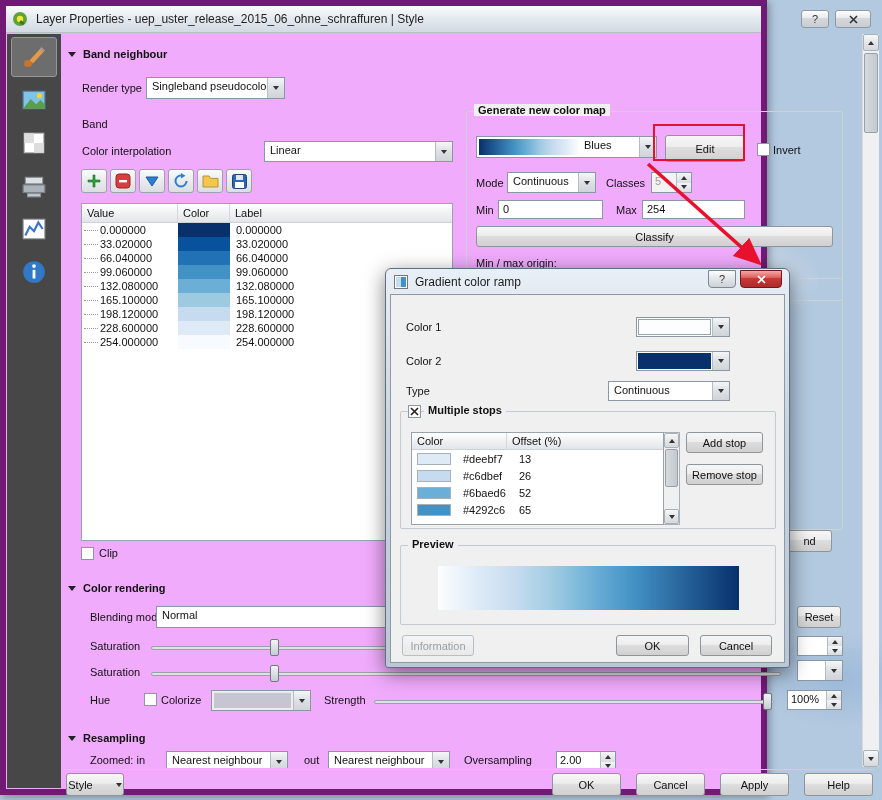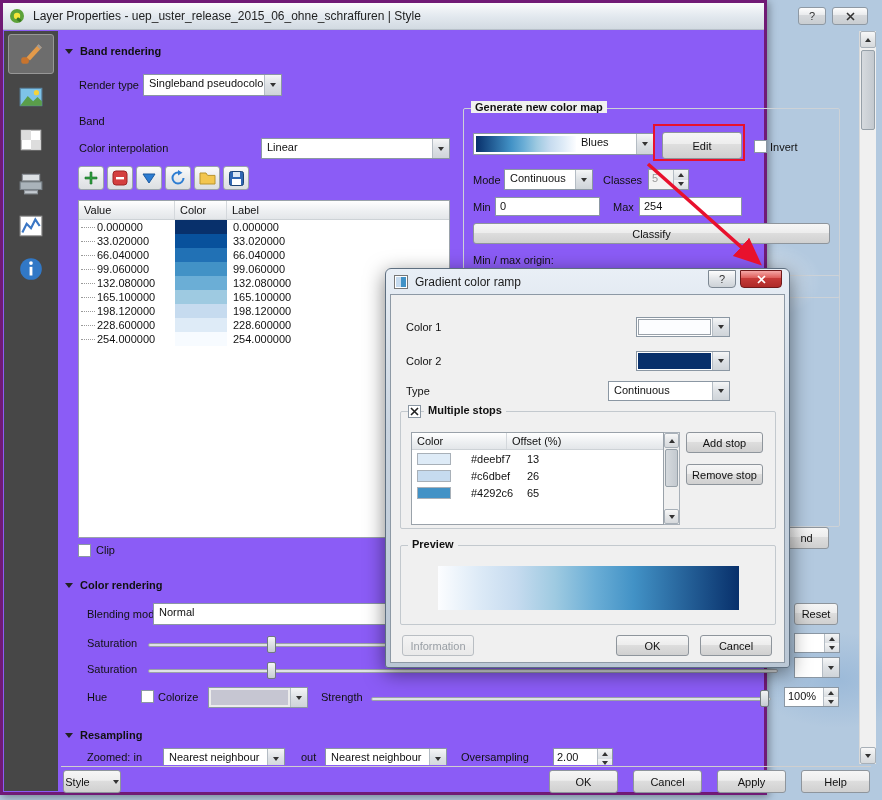--- a/index.html
+++ b/index.html
@@ -8,21 +8,21 @@
     font-family:"Liberation Sans",sans-serif;font-size:11px;color:#111;position:relative;
     background-color:#b3c9df;
     background-image:
       radial-gradient(ellipse 90px 60px at 8% 12%, rgba(255,255,255,.75), transparent 65%),
       radial-gradient(ellipse 120px 70px at 85% 35%, rgba(255,255,255,.55), transparent 60%),
       radial-gradient(ellipse 100px 70px at 45% 75%, rgba(125,160,198,.7), transparent 60%),
       radial-gradient(ellipse 140px 80px at 95% 85%, rgba(150,182,215,.8), transparent 60%),
       radial-gradient(ellipse 80px 50px at 25% 95%, rgba(255,255,255,.6), transparent 60%);
   }
   
-  .window{position:absolute;left:0;top:0;width:767px;height:795px;background:#8b5cf6;border:3px solid #701a75;box-shadow:2px 2px 8px rgba(0,0,0,.35)}
+  .window{position:absolute;left:0;top:0;width:767px;height:795px;background:#f0abfc;border:6px solid #701a75;box-shadow:2px 2px 8px rgba(0,0,0,.35)}
   .titlebar{position:absolute;left:0;top:0;right:0;height:27px;background:linear-gradient(#fafbfc,#e3e9ef 50%,#d2dae2);border-bottom:1px solid #b7c0c9;display:flex;align-items:center;padding:0 6px}
   .title-text{margin-left:8px;font-size:12px;color:#222;white-space:nowrap}
   .tb-btn{position:absolute;top:4px;height:18px;display:flex;align-items:center;justify-content:center;background:linear-gradient(#fdfdfd,#e8eaec 45%,#d5d8db 46%,#c9cdd1);border:1px solid #8e99a4;border-radius:3px;font-size:11px;color:#333}
   .sidebar{position:absolute;left:1px;top:28px;width:54px;bottom:1px;background:#474747}
   .side-item{width:46px;height:40px;margin:3px 4px;display:flex;align-items:center;justify-content:center;border-radius:3px}
   .side-item.sel{background:#6d6d6d;border:1px solid #979797}
   
   .lbl{position:absolute;white-space:nowrap}
   .sect{position:absolute;font-weight:bold;display:flex;align-items:center;gap:7px;font-size:11px}
   .tri-down{width:0;height:0;border-left:4px solid transparent;border-right:4px solid transparent;border-top:5px solid #222}
@@ -51,21 +51,21 @@
   .qtable{position:absolute;background:#fff;border:1px solid #9aa2aa;overflow:hidden}
   .qthead{display:flex;height:19px;background:linear-gradient(#ffffff,#eef0f2 55%,#e3e6e9);border-bottom:1px solid #cdd2d6}
   .qth{padding:3px 5px;border-right:1px solid #d4d8dc;white-space:nowrap}
   .crow{display:flex;align-items:center;height:14px}
   .cr-dot{width:14px;height:1px;border-top:1px dotted #9a9a9a;margin-left:2px}
   .cr-val{width:80px;padding-left:2px;white-space:nowrap}
   .cr-col{width:52px;height:14px}
   .cr-lab{padding-left:6px;white-space:nowrap}
   .srow{display:flex;align-items:center;height:17px}
   .sr-sw{width:34px;height:12px;margin-left:5px;border:1px solid #a8b0b8}
-  .sr-hex{margin-left:20px;width:48px;white-space:nowrap}
+  .sr-hex{margin-left:12px;width:48px;white-space:nowrap}
   .sr-off{margin-left:8px;white-space:nowrap}
   
   .vscroll{position:absolute;background:#f0f0f0;border-left:1px solid #d9d9d9}
   .sc-btn{position:absolute;left:0;right:0;height:17px;background:linear-gradient(#f8f8f8,#e4e6e8 50%,#d6d9dc);border:1px solid #a8b0b8;border-radius:2px;display:flex;align-items:center;justify-content:center}
   .sc-thumb{position:absolute;left:1px;right:1px;background:linear-gradient(90deg,#d6dade,#c3c9cf);border:1px solid #96a0a8;border-radius:2px}
   
   .dlg{position:absolute;left:385px;top:268px;width:405px;height:400px;background:linear-gradient(#e9eff6,#c9d4e0 40%,#bac7d5);border:1px solid #5e6f80;border-radius:6px 6px 3px 3px;box-shadow:0 5px 20px rgba(0,0,0,.5);z-index:40}
   .dlg-title{position:absolute;left:0;top:0;right:0;height:25px;display:flex;align-items:center;padding:0 8px}
   .dlg-title .t{margin-left:7px;font-size:12px;color:#1c1c1c;white-space:nowrap}
   .dlg-body{position:absolute;left:4px;top:25px;right:4px;bottom:4px;background:#f0f0f0;border:1px solid #8d99a5}
@@ -138,21 +138,21 @@
       <svg width="26" height="26" viewBox="0 0 24 24">
           <circle cx="12" cy="12" r="10" fill="#3178c6"></circle>
           <rect x="10.7" y="10" width="2.6" height="8" fill="#fff"></rect>
           <circle cx="12" cy="6.5" r="1.7" fill="#fff"></circle>
         </svg>
     </div>
   </div>
 
   <div class="sect" style="left:62px;top:42px">
     <span class="tri-down"></span>
-    <span>Band rendering</span>
+    <span>Band neighbour</span>
   </div>
 
   <span class="lbl" style="left:76px;top:76px">Render type</span>
   <div class="combo" style="left:140px;top:71px;width:139px;height:22px">
     <span class="txt">Singleband pseudocolor</span>
     <span class="arr">
         <span class="tri-down-s"></span>
       </span>
   </div>
 
@@ -510,20 +510,25 @@
           <span class="sr-sw" style="background:#deebf7"></span>
           <span class="sr-hex">#deebf7</span>
           <span class="sr-off">13</span>
         </div>
         <div class="srow">
           <span class="sr-sw" style="background:#c6dbef"></span>
           <span class="sr-hex">#c6dbef</span>
           <span class="sr-off">26</span>
         </div>
         <div class="srow">
+          <span class="sr-sw" style="background:#6baed6"></span>
+          <span class="sr-hex">#6baed6</span>
+          <span class="sr-off">52</span>
+        </div>
+        <div class="srow">
           <span class="sr-sw" style="background:#4292c6"></span>
           <span class="sr-hex">#4292c6</span>
           <span class="sr-off">65</span>
         </div>
       </div>
   </div>
   <div class="vscroll" style="left:278px;top:163px;width:16px;height:93px;border:1px solid #a8b0b8;border-left:none">
     <div class="sc-btn" style="top:0;height:15px">
         <span class="tri-up-s"></span>
       </div>

